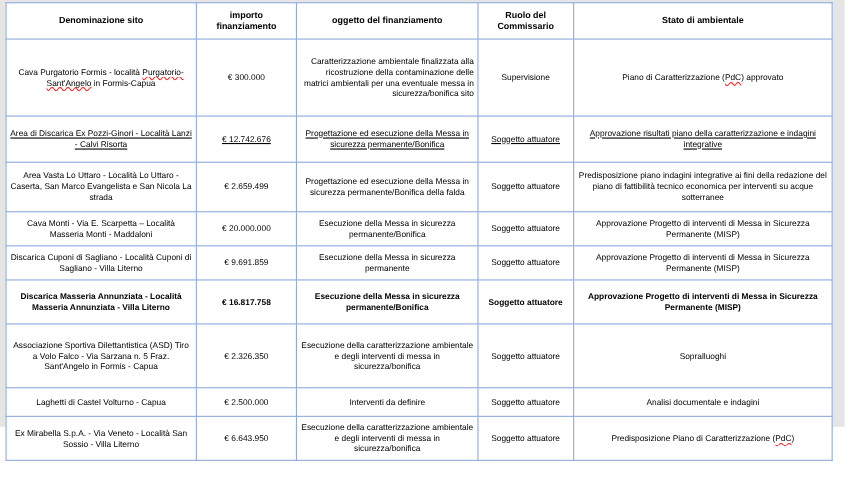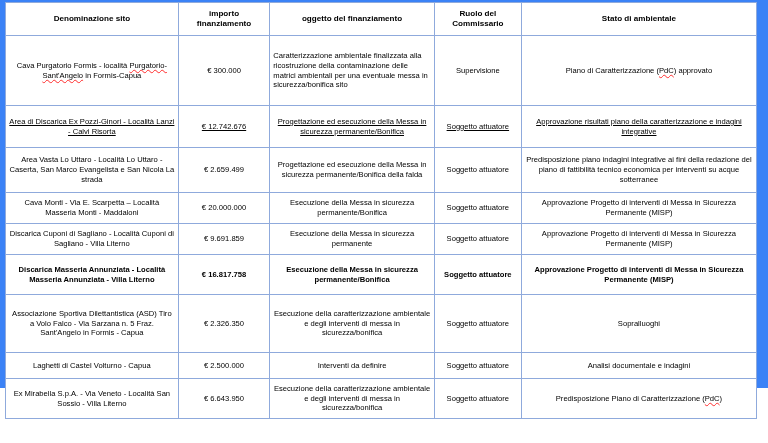--- a/index.html
+++ b/index.html
@@ -12,21 +12,21 @@
   }
   body {
     font-family: "Liberation Sans", sans-serif;
     color: #000000;
   }
 
   #sheet {
     position: relative;
     width: 768px;
     height: 388px;
-    background: #3b82f6;
+    background: #e5e5e5;
     box-sizing: border-box;
   }
 
   table.grid {
     position: absolute;
     left: 5px;
     top: 2px;
     width: 752px;
     border-collapse: collapse;
     table-layout: fixed;
@@ -65,21 +65,21 @@
     letter-spacing: 0.2px;
     height: 15px;
     padding: 1px 3px;
     border-color: #8FAADC;
   }
 
   
   td.c-site    { text-align: center; }
   td.c-amount  { text-align: center; white-space: nowrap; }
   td.c-object  { text-align: center; }
-  td.c-object.ctr { text-align: left; }
+  td.c-object.ctr { text-align: right; }
   td.c-role    { text-align: center; }
   td.c-state   { text-align: center; }
 
   
   .sp {
     text-decoration: underline wavy #FF2D2D;
     text-decoration-skip-ink: none;
     -webkit-text-decoration: underline wavy #FF2D2D;
   }
 </style>

